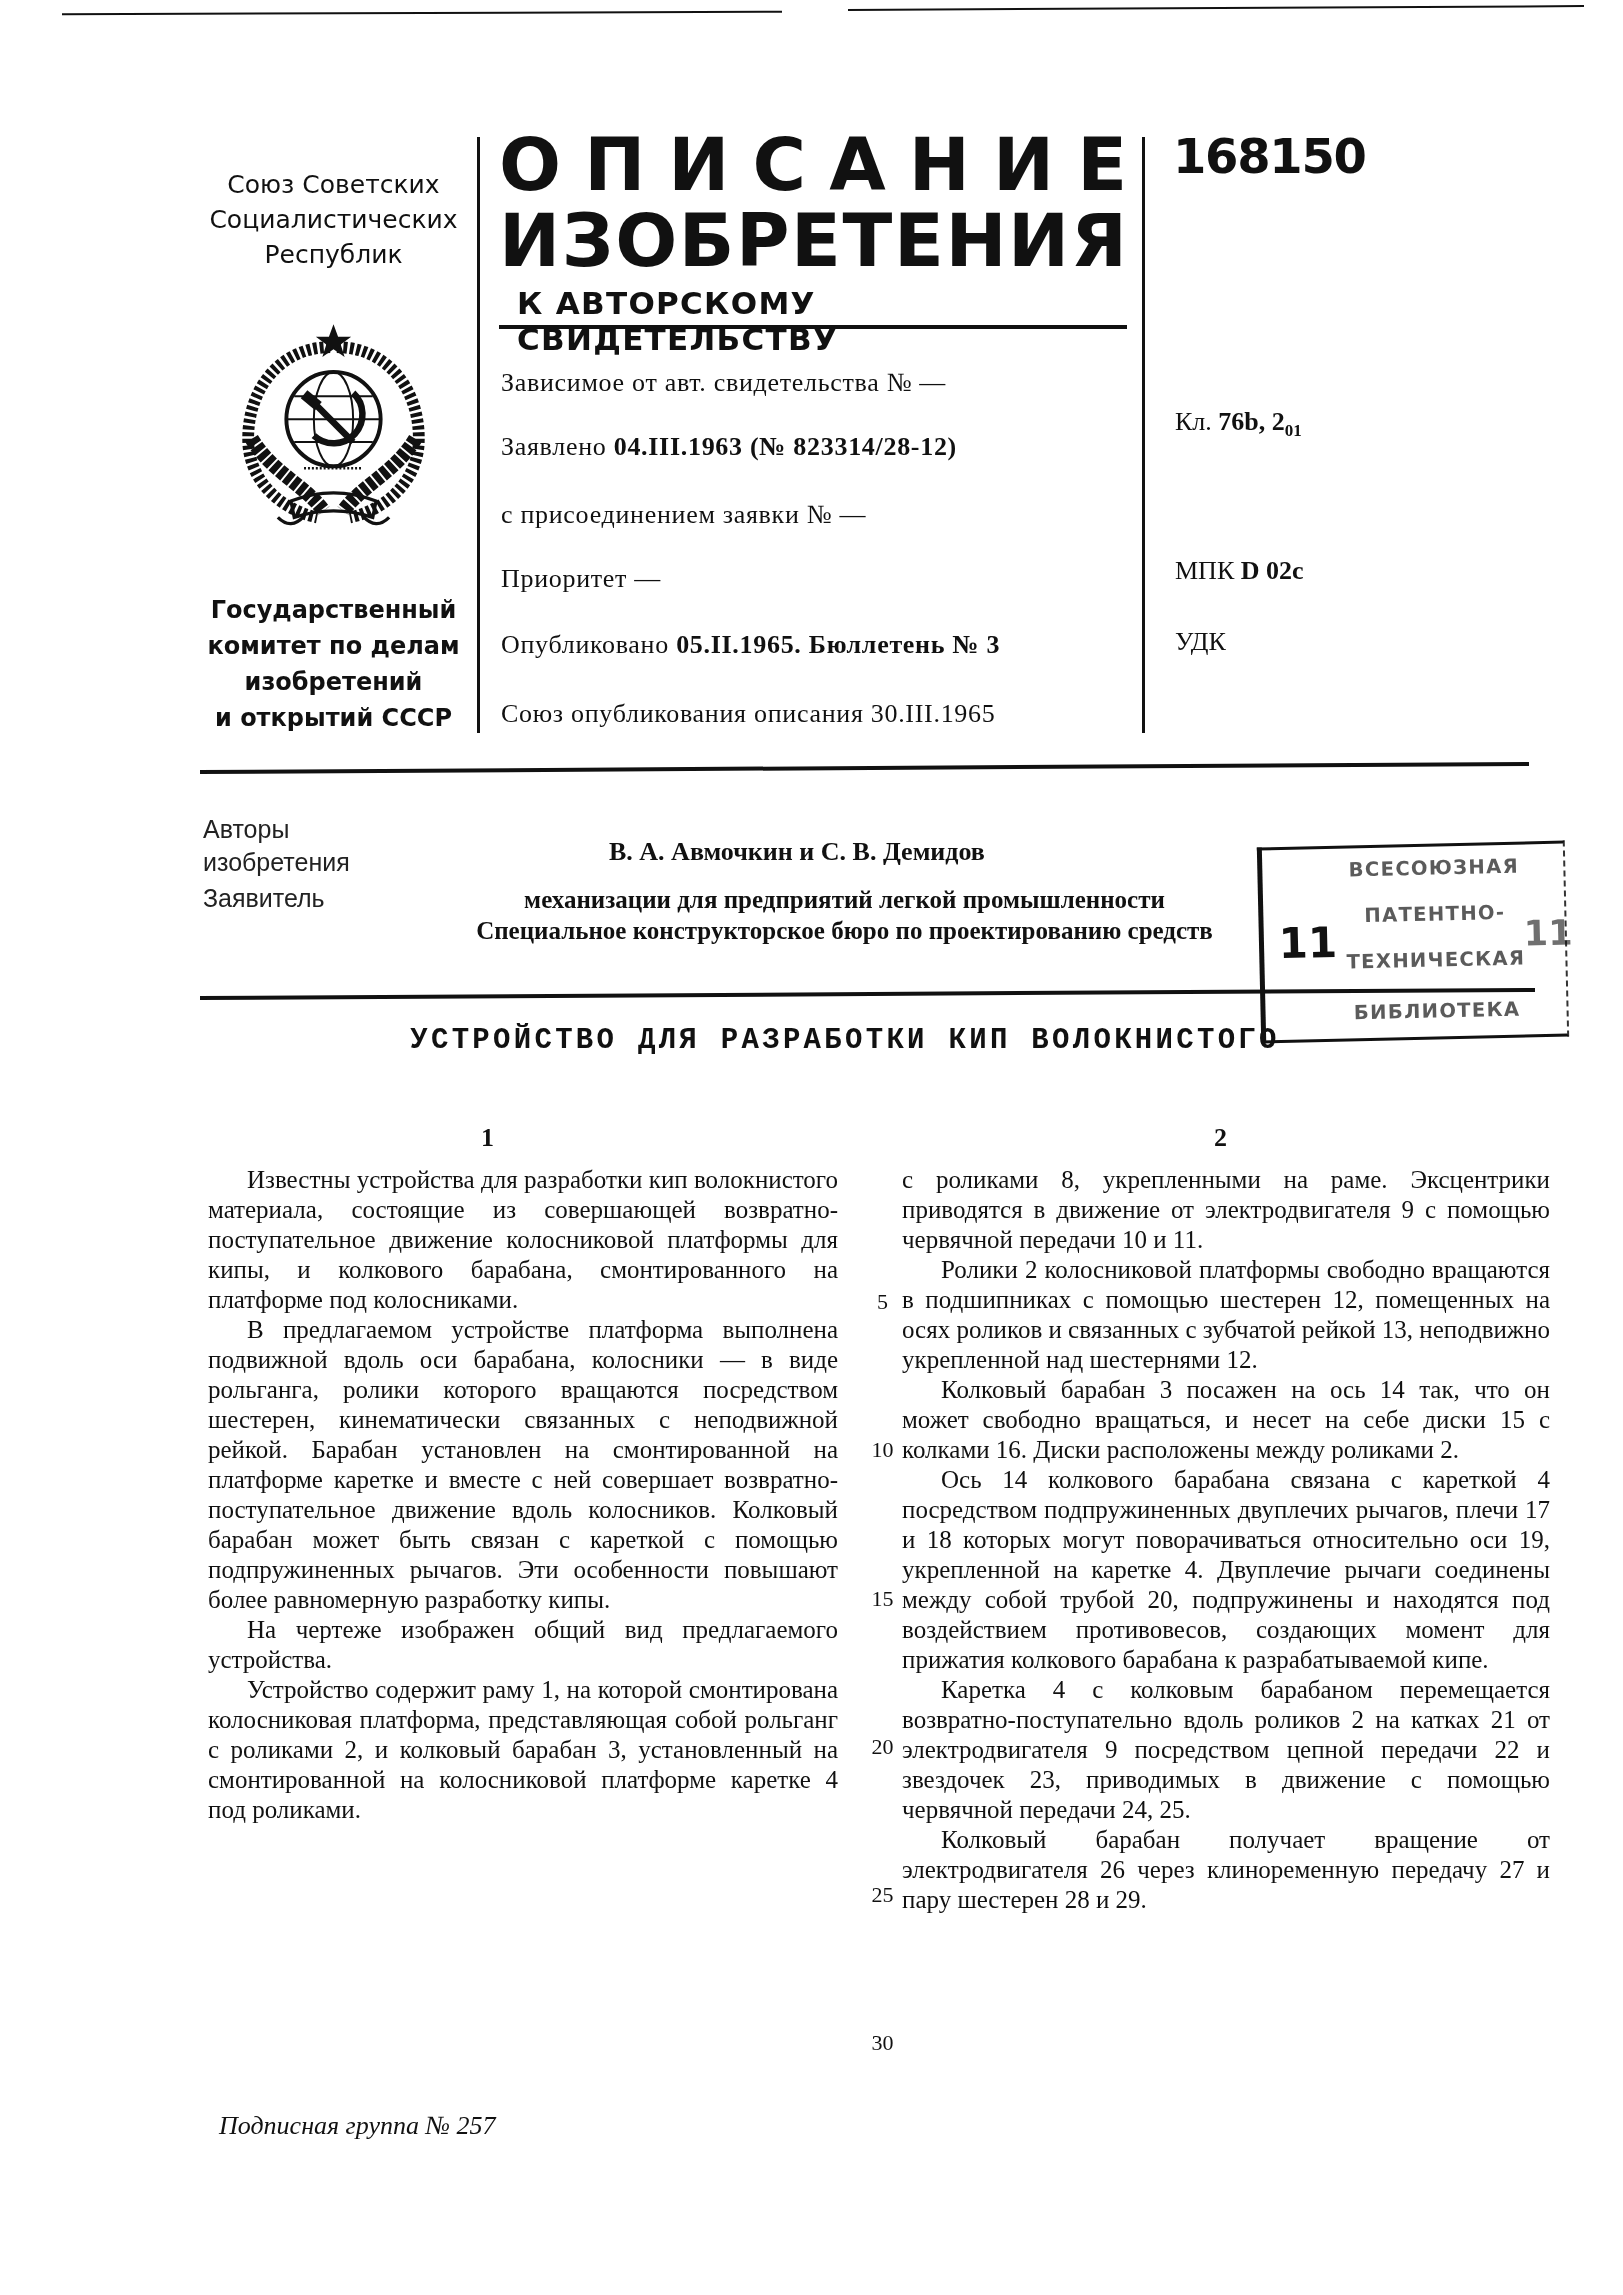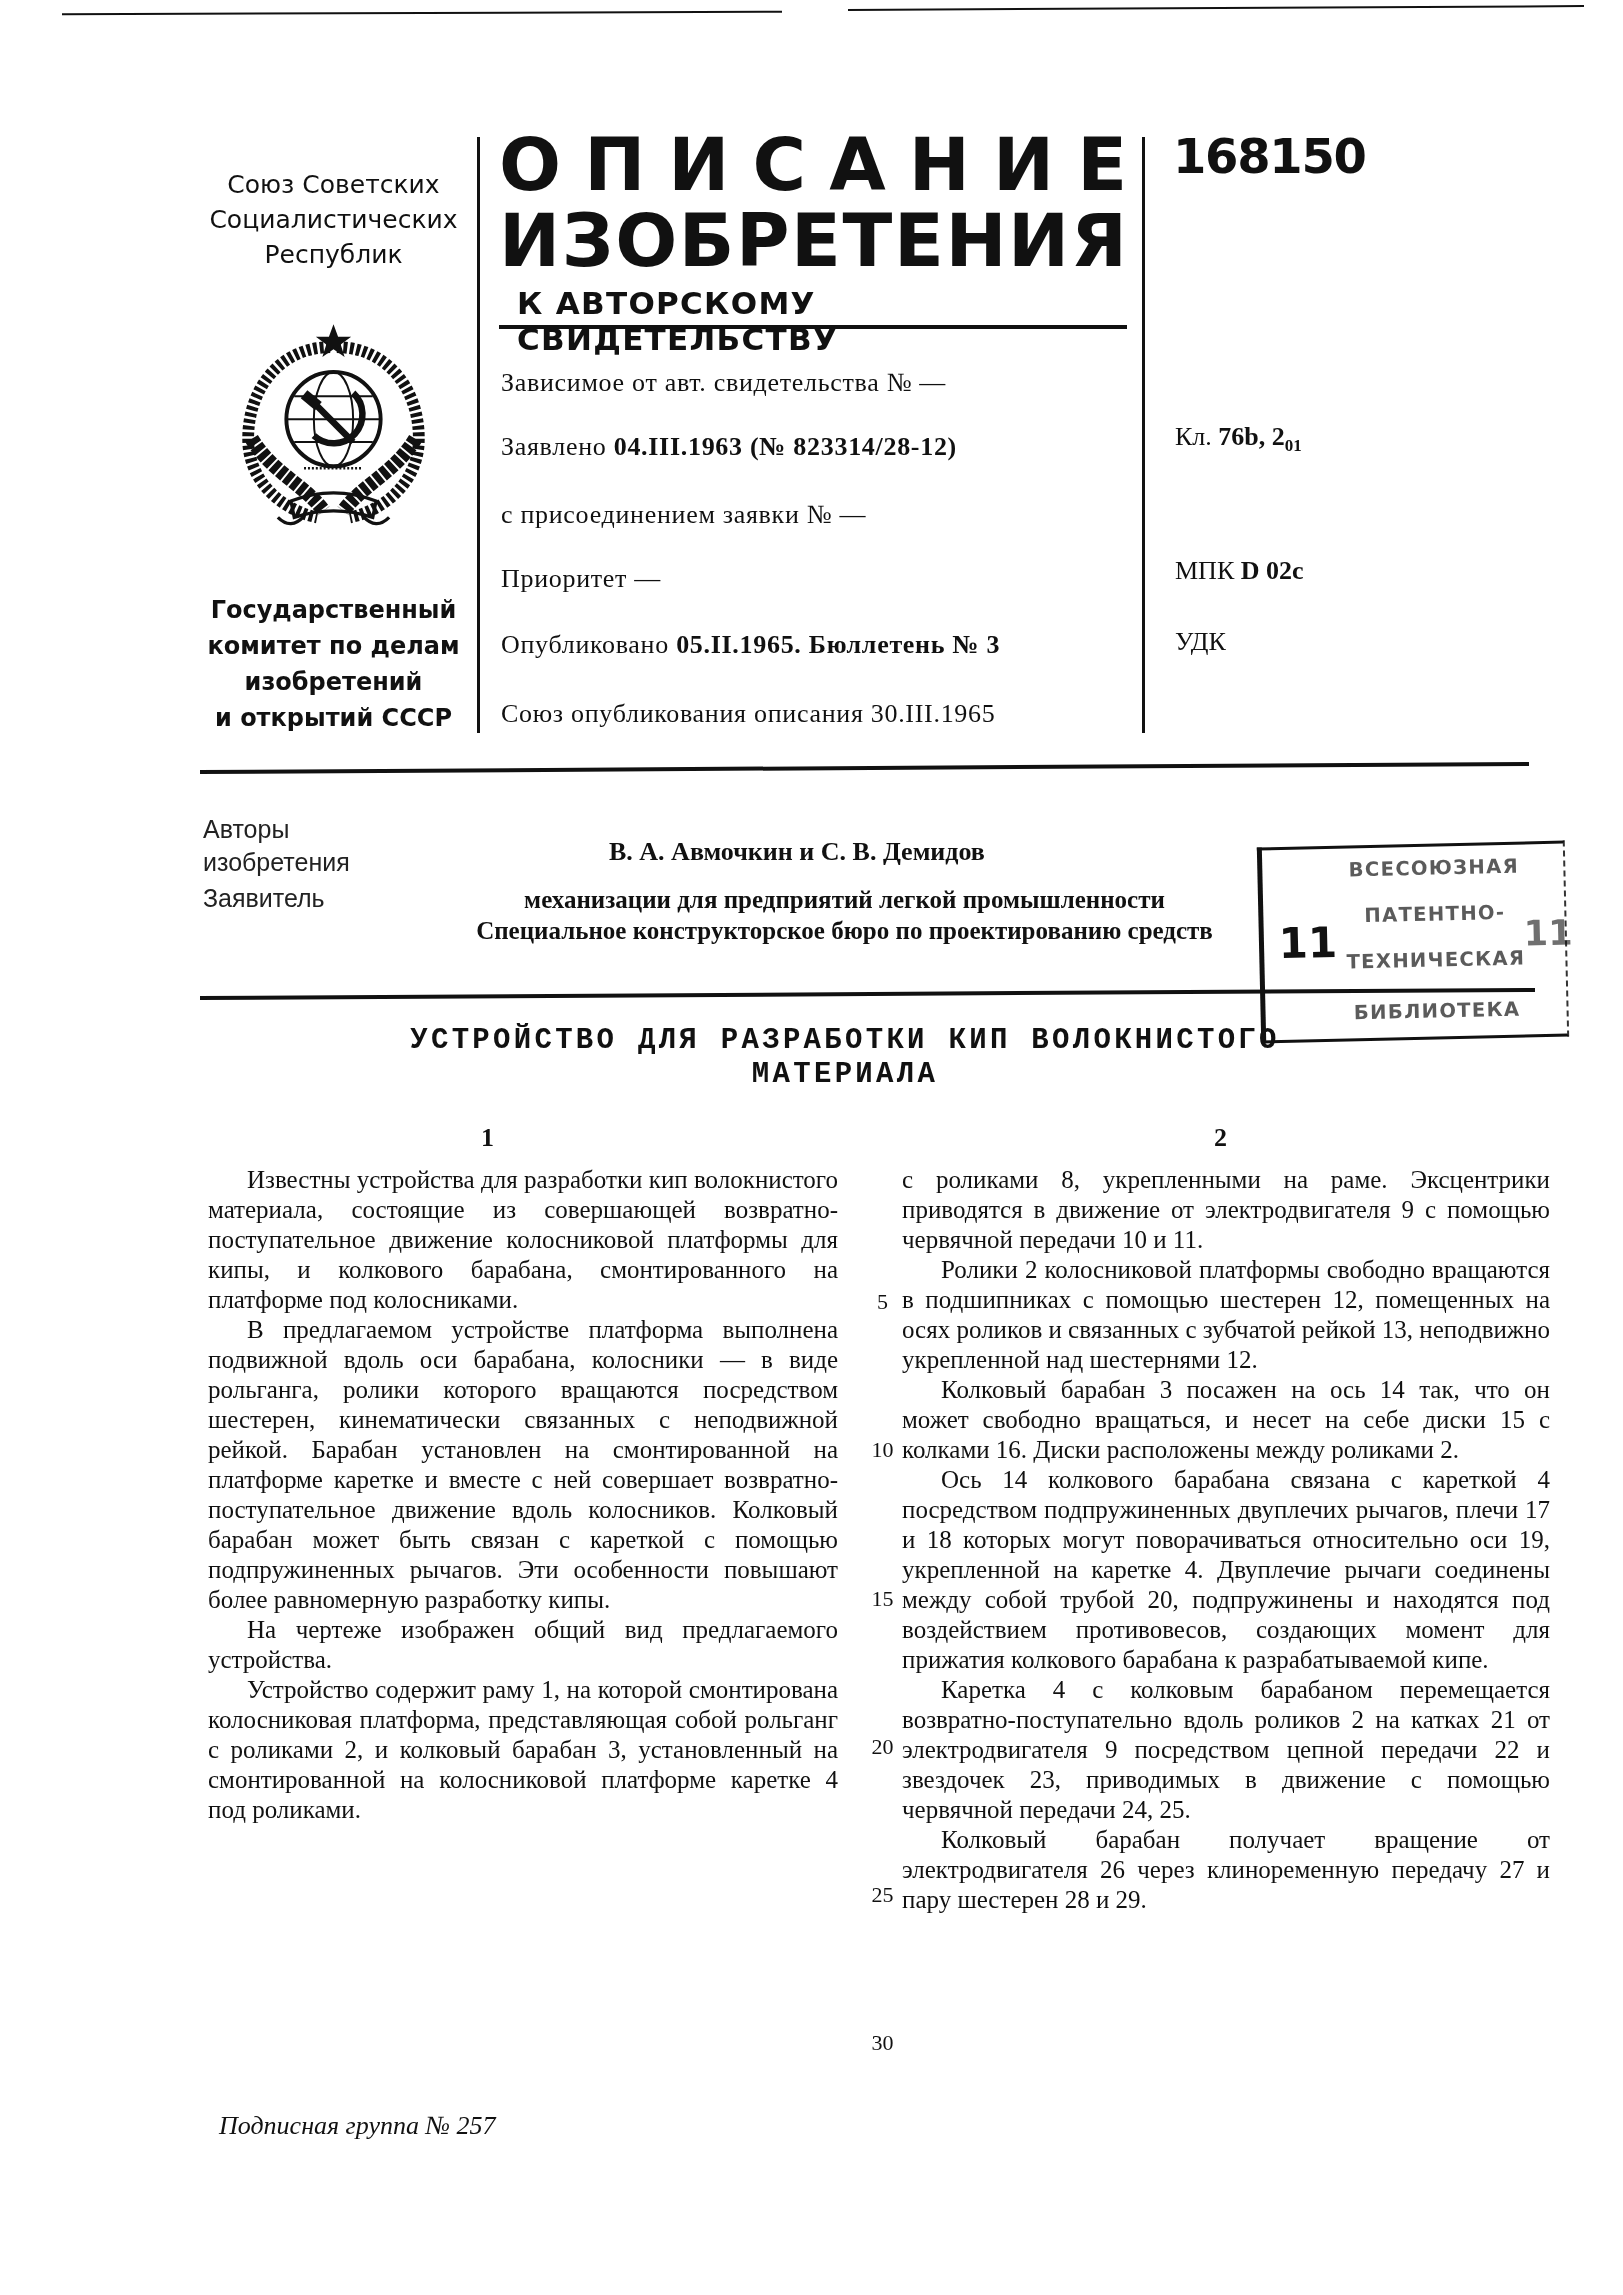--- a/index.html
+++ b/index.html
@@ -120,21 +120,21 @@
 <div class="meta" style="top:564px;">Приоритет —</div>
 <div class="meta" style="top:630px;">
   <span>Опубликовано</span>
   <b>05.II.1965. Бюллетень № 3</b>
 </div>
 <div class="meta" style="top:699px;">
   <span>Союз опубликования описания</span>
   <span>30.III.1965</span>
 </div>
 
-<div class="rmeta" style="top:422px;text-align:center;">
+<div class="rmeta" style="top:407px;text-align:center;">
   <span>Кл.</span>
   <b>76b, 2</b><sub style="font-weight:bold; font-size:17px;">01</sub>
 </div>
 <div class="rmeta" style="top:556px;">
   <span>МПК</span>
   <b>D 02c</b>
 </div>
 <div class="rmeta" style="top:627px;">УДК</div>
 
 <div class="rule" style="left:200px; top:766px; width:1329px; height:3.9px; transform:rotate(-0.35deg);"></div>
@@ -155,21 +155,20 @@
   <div class="stamp-line" style="top:13px;">ВСЕСОЮЗНАЯ</div>
   <div class="stamp-line" style="top:59px;">ПАТЕНТНО-</div>
   <div class="stamp-line" style="top:105px;">ТЕХНИЧЕСКАЯ</div>
   <div class="stamp-line" style="top:156px;">БИБЛИОТЕКА</div>
   <div class="stamp-mark" style="left:19.6px; top:72px;">11</div>
   <div class="stamp-mark" style="left:265px; top:72px; font-size:35px; opacity:0.6;">11</div>
 </div>
 
 <div class="inv-title">
   <div>УСТРОЙСТВО ДЛЯ РАЗРАБОТКИ КИП ВОЛОКНИСТОГО</div>
-  <div>МАТЕРИАЛА</div>
 </div>
 
 <div class="colnum" style="left:481px;">1</div>
 <div class="colnum" style="left:1214px;">2</div>
 
 <div class="col col1">
   <p>Известны устройства для разработки кип волокнистого материала, состоящие из совершающей возвратно-поступательное движение колосниковой платформы для кипы, и колкового барабана, смонтированного на платформе под колосниками.</p>
   <p>В предлагаемом устройстве платформа выполнена подвижной вдоль оси барабана, колосники — в виде рольганга, ролики которого вращаются посредством шестерен, кинематически связанных с неподвижной рейкой. Барабан установлен на смонтированной на платформе каретке и вместе с ней совершает возвратно-поступательное движение вдоль колосников. Колковый барабан может быть связан с кареткой с помощью подпружиненных рычагов. Эти особенности повышают более равномерную разработку кипы.</p>
   <p>На чертеже изображен общий вид предлагаемого устройства.</p>
   <p>Устройство содержит раму 1, на которой смонтирована колосниковая платформа, представляющая собой рольганг с роликами 2, и колковый барабан 3, установленный на смонтированной на колосниковой платформе каретке 4 под роликами.</p>

